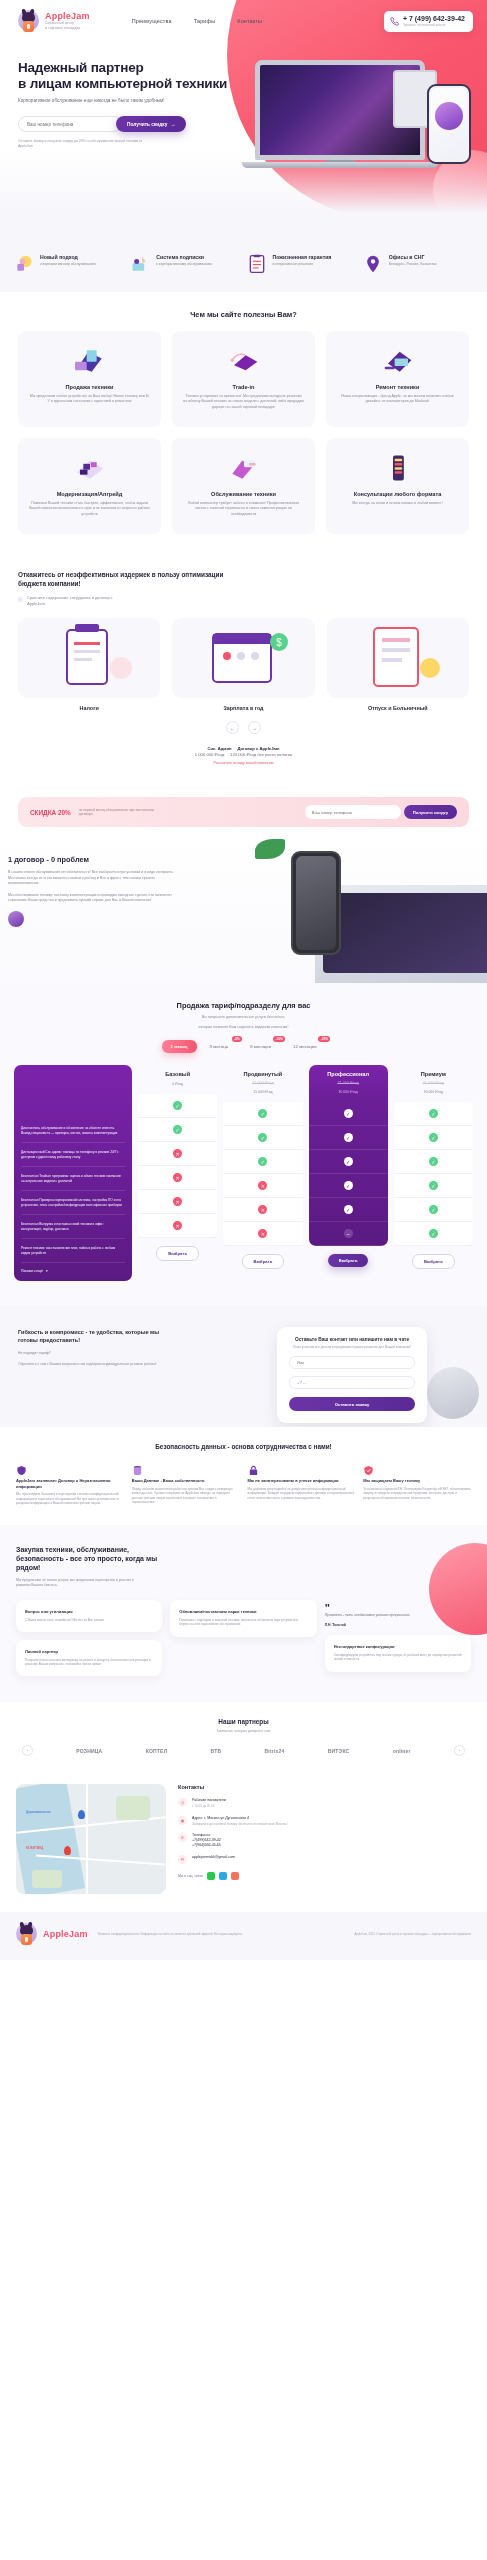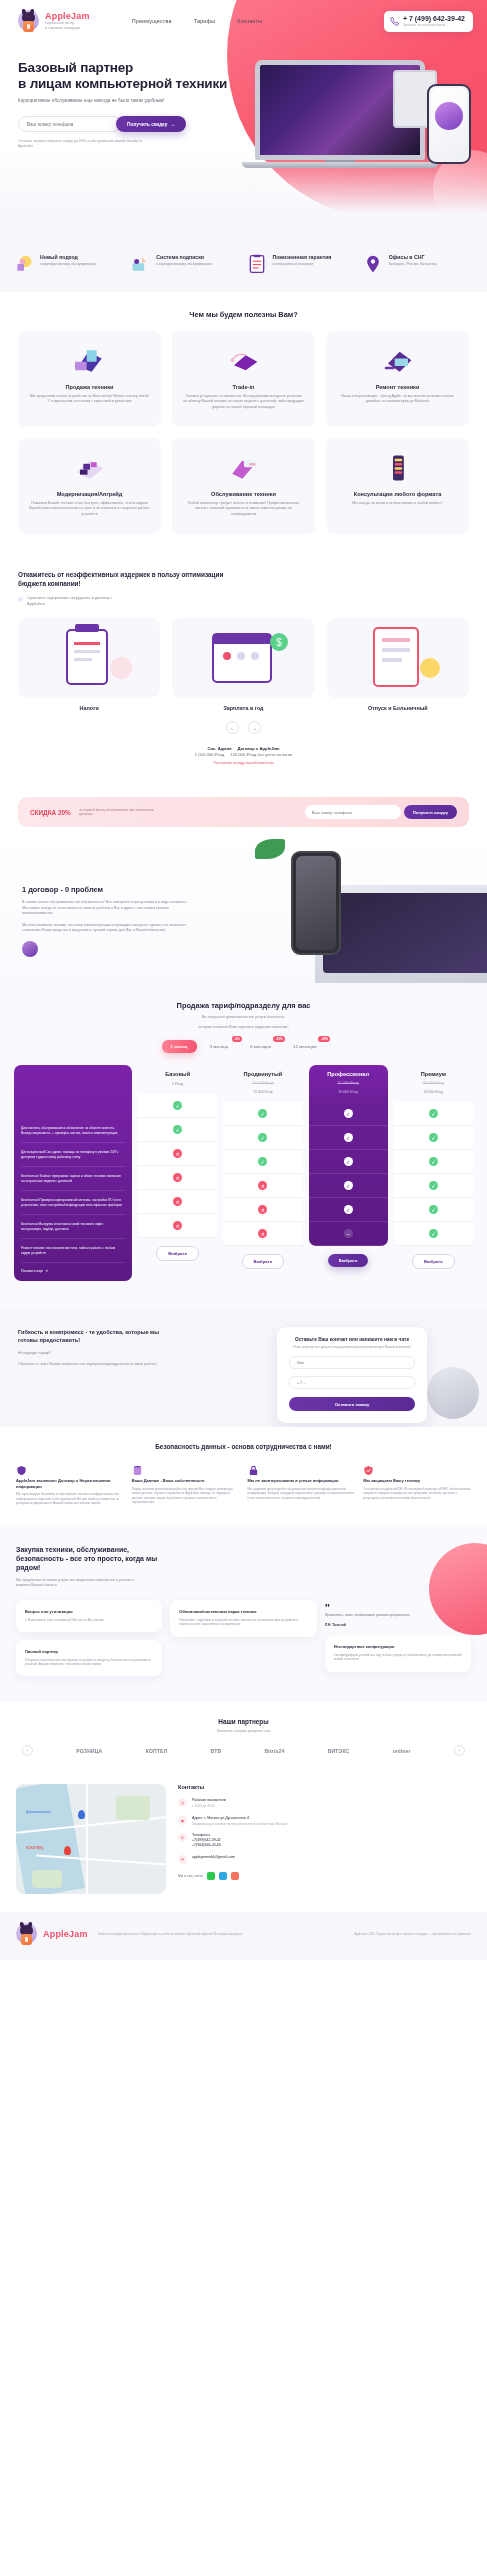--- a/index.html
+++ b/index.html
@@ -111,22 +111,22 @@
   .disc{margin:14px 18px 0;height:30px;border-radius:9px;background:linear-gradient(90deg,#fde7ea,#fbd9de);
     display:flex;align-items:center;padding:0 12px;gap:8px;}
   .disc-t{font-size:6.4px;font-weight:700;color:#e8415c;white-space:nowrap;}
   .disc-s{font-size:3.3px;color:#a98089;line-height:4.4px;max-width:86px;}
   .disc-in{margin-left:auto;height:14px;width:96px;border-radius:7px;border:none;background:#fff;
     font-size:4px;color:#b3aebd;padding:0 7px;outline:none;font-family:inherit;}
   .disc-bt{height:14px;border:none;border-radius:7px;background:linear-gradient(95deg,#6b34a8,#5a2a95);color:#fff;
     font-size:4.2px;font-weight:700;padding:0 9px;margin-left:-5px;cursor:pointer;font-family:inherit;}
 
   
-  .contract{position:relative;background:linear-gradient(180deg,#fff 0%,#faf9fd 100%);padding:22px 22px 26px;
-    display:flex;gap:10px;overflow:hidden;min-height:150px;margin-top:6px;align-items:flex-end;}
+  .contract{position:relative;background:linear-gradient(180deg,#fff 0%,#faf9fd 100%);padding:22px 8px 26px;
+    display:flex;gap:10px;overflow:hidden;min-height:150px;margin-top:6px;}
   .ct-left{width:168px;z-index:3;}
   .ct-h{font-size:7.4px;font-weight:700;color:#241f36;}
   .ct-p{margin-top:6px;font-size:3.6px;line-height:5.4px;color:#8c8999;}
   .ct-badge{margin-top:8px;width:16px;height:16px;border-radius:50%;background:linear-gradient(150deg,#b98ae0,#6b34a8);}
   .ct-right{position:absolute;right:-10px;top:6px;width:250px;height:170px;}
   .ct-mac{position:absolute;right:-14px;top:46px;width:196px;height:104px;background:linear-gradient(170deg,#e9ebf1,#c9cdd8);
     border-radius:8px;}
   .ct-mac:after{content:"";position:absolute;left:8px;top:8px;right:8px;bottom:16px;border-radius:4px;
     background:linear-gradient(150deg,#2b2440,#4a3a6e);}
   .ct-ip{position:absolute;left:44px;top:12px;width:50px;height:104px;border-radius:9px;background:#2f2f36;border:2px solid #474750;}
@@ -298,21 +298,21 @@
       </div>
       <div class="tablet-art"></div>
       <div class="phone-art">
         <div class="scr"></div>
           <div class="bubble"></div>
       </div>
     </div>
 
     <div class="hero-body">
       <h1 class="hero-h1">
-        <span>Базовый партнер</span><br>
+        <span>Надежный партнер</span><br>
         <span>в лицам компьютерной техники</span>
       </h1>
       <p class="hero-sub">Корпоративное обслуживание еще никогда не было таким удобным!</p>
       <div class="hero-form">
         <input class="hero-input" placeholder="Ваш номер телефона" style="">
         <button class="hero-btn">
           <span>Получить скидку</span>
           <span class="arr">→</span>
         </button>
       </div>
@@ -371,21 +371,21 @@
           </svg>
       </span>
       <div>
           <div class="feat-tt">Офисы в СНГ</div>
       <div class="feat-ds">Беларусь, Россия, Казахстан</div>
         </div>
     </div>
   </section>
 
   <section class="services">
-    <h2 class="sec-title">Чем мы будем полезны Вам?</h2>
+    <h2 class="sec-title">Чем мы сайте полезны Вам?</h2>
     <div class="srow">
       <div class="scard">
         <div class="scard-ic">
           <svg viewBox="0 0 48 34" width="40" height="30">
               <path d="M10 24 L22 6 L38 14 L26 30 Z" fill="#4b35a8"></path>
               <rect x="20" y="4" width="12" height="14" rx="1" fill="#8ad3e8"></rect>
               <rect x="6" y="18" width="14" height="10" rx="1" fill="#b98ae0"></rect>
             </svg>
         </div>
         <div class="scard-tt">Продажа техники</div>

